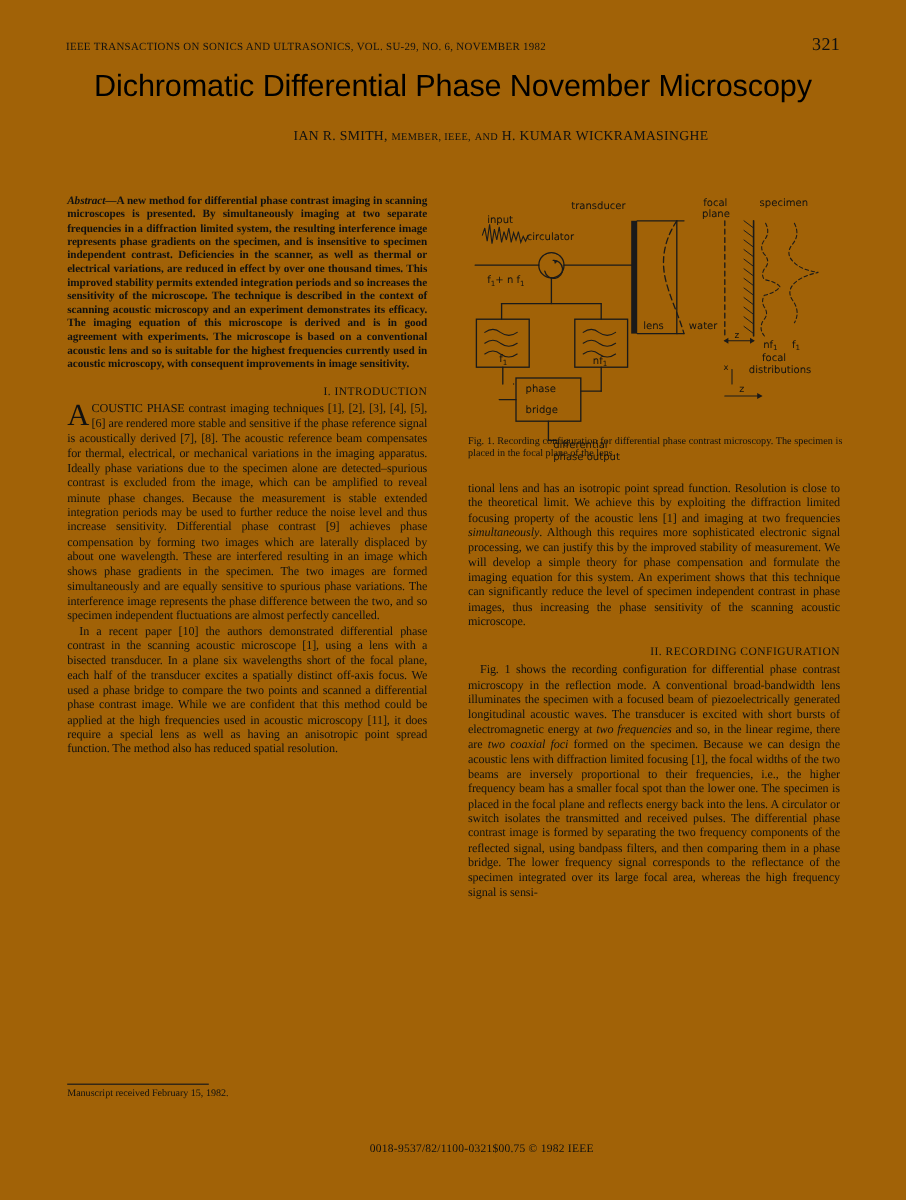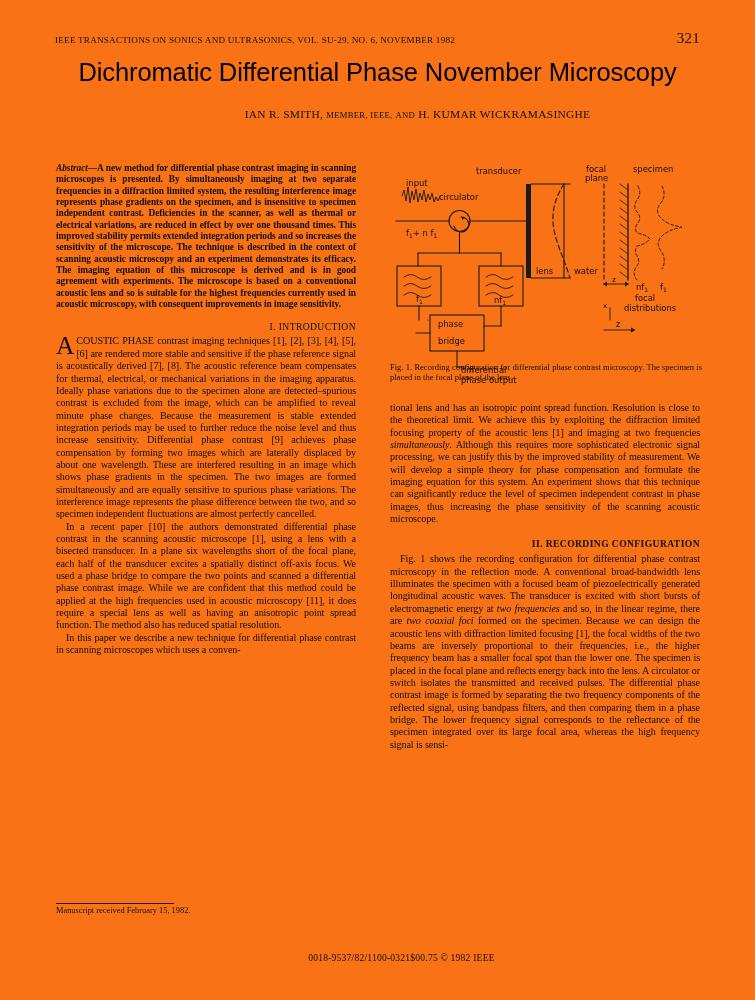--- a/index.html
+++ b/index.html
@@ -13,21 +13,21 @@
     font-family: "Liberation Serif", "DejaVu Serif", serif;
     color: #101010;
     position: relative;
     overflow: hidden;
   }
   .page {
     position: absolute;
     left: 0; top: 0;
     width: 755px;
     height: 1000px;
-    background: #f97316;
+    background: #a16207;
   }
   
   .runhead {
     position: absolute;
     left: 55px;
     top: 30px;
     width: 645px;
     display: flex;
     justify-content: space-between;
     align-items: baseline;
@@ -93,21 +93,21 @@
   .abstract .lead { font-style: italic; font-weight: bold; }
 
   .sechead {
     text-align: right;
     font-size: 9.6px;
     font-variant: small-caps;
     text-transform: uppercase;
     letter-spacing: 0.4px;
     margin: 11px 0 3px 0;
   }
-  .sechead.rc { margin: 13px 0 4px 0; font-weight: bold; }
+  .sechead.rc { margin: 13px 0 4px 0; }
 
   p.body {
     font-size: 10.15px;
     line-height: 12.35px;
     text-align: justify;
     margin: 0;
     text-indent: 10px;
     letter-spacing: -0.1px;
   }
   p.body.noind { text-indent: 0; }
@@ -208,21 +208,20 @@
       <span class="lead">Abstract</span><span>—</span><span>A new method for differential phase contrast imaging in scanning microscopes is presented. By simultaneously imaging at two separate frequencies in a diffraction limited system, the resulting interference image represents phase gradients on the specimen, and is insensitive to specimen independent contrast. Deficiencies in the scanner, as well as thermal or electrical variations, are reduced in effect by over one thousand times. This improved stability permits extended integration periods and so increases the sensitivity of the microscope. The technique is described in the context of scanning acoustic microscopy and an experiment demonstrates its efficacy. The imaging equation of this microscope is derived and is in good agreement with experiments. The microscope is based on a conventional acoustic lens and so is suitable for the highest frequencies currently used in acoustic microscopy, with consequent improvements in image sensitivity.</span>
     </div>
 
     <div class="sechead">I. Introduction</div>
 
     <div class="dropwrap">
       <span class="dropcap">A</span><span class="sc-run">COUSTIC PHASE</span><span> contrast imaging techniques [1], [2], [3], [4], [5], [6] are rendered more stable and sensitive if the phase reference signal is acoustically derived [7], [8]. The acoustic reference beam compensates for thermal, electrical, or mechanical variations in the imaging apparatus. Ideally phase variations due to the specimen alone are detected–spurious contrast is excluded from the image, which can be amplified to reveal minute phase changes. Because the measurement is stable extended integration periods may be used to further reduce the noise level and thus increase sensitivity. Differential phase contrast [9] achieves phase compensation by forming two images which are laterally displaced by about one wavelength. These are interfered resulting in an image which shows phase gradients in the specimen. The two images are formed simultaneously and are equally sensitive to spurious phase variations. The interference image represents the phase difference between the two, and so specimen independent fluctuations are almost perfectly cancelled.</span>
     </div>
 
     <p class="body">In a recent paper [10] the authors demonstrated differential phase contrast in the scanning acoustic microscope [1], using a lens with a bisected transducer. In a plane six wavelengths short of the focal plane, each half of the transducer excites a spatially distinct off-axis focus. We used a phase bridge to compare the two points and scanned a differential phase contrast image. While we are confident that this method could be applied at the high frequencies used in acoustic microscopy [11], it does require a special lens as well as having an anisotropic point spread function. The method also has reduced spatial resolution.</p>
-    <p class="body">In this paper we describe a new technique for differential phase contrast in scanning microscopes which uses a conven-</p>
   </div>
 
   <div class="rule"></div>
   <div class="footnote">
     <p class="fn1">Manuscript received February 15, 1982.</p>
   </div>
 
   <div class="figure">
     <svg width="322" height="230" viewBox="0 0 322 230">
       <g fill="none" stroke="#1a1a1a" stroke-width="1.1" stroke-linecap="round">

